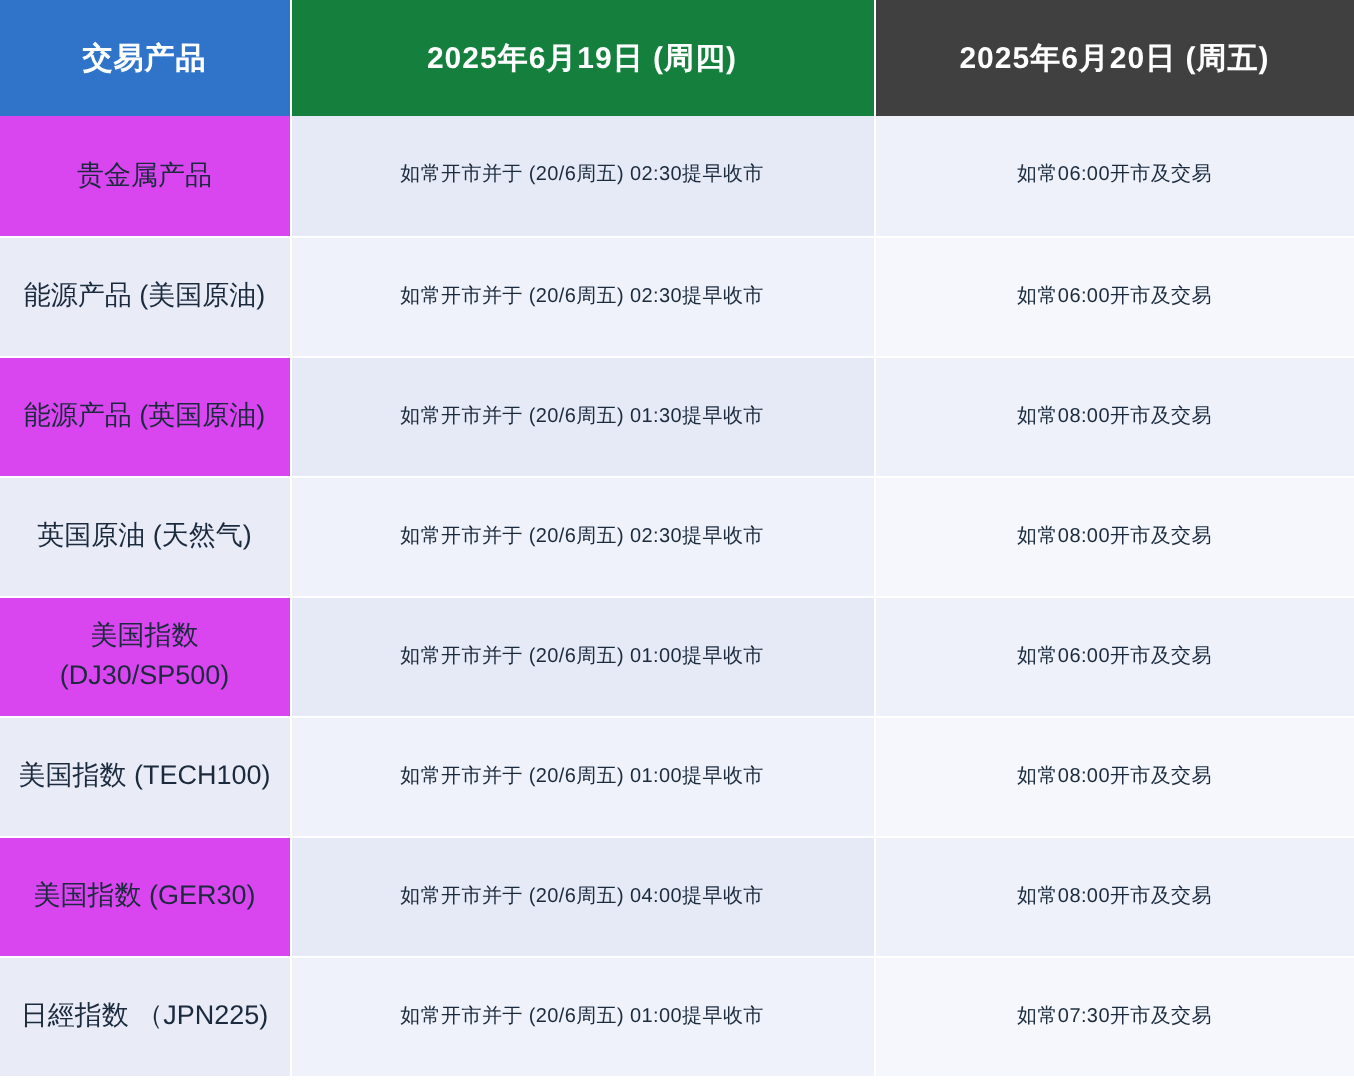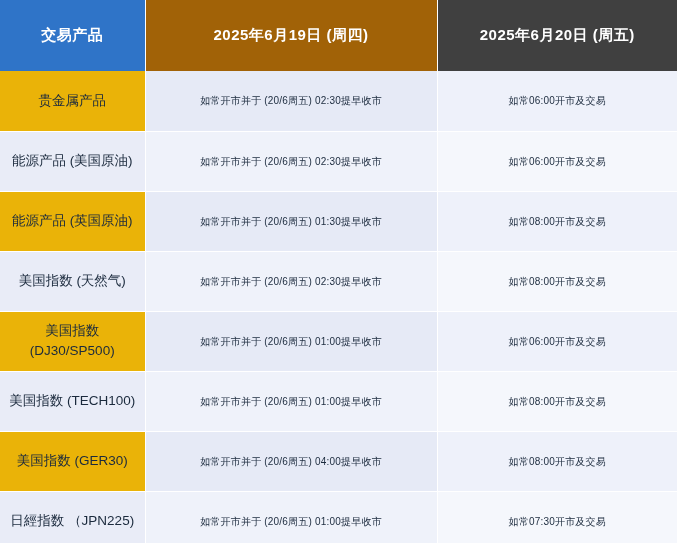--- a/index.html
+++ b/index.html
@@ -25,52 +25,52 @@
   }
   table.schedule col.c0 { width: 145px; }
   table.schedule col.c1 { width: 292px; }
   table.schedule col.c2 { width: 240px; }
 
   thead th {
     color: #ffffff;
     font-size: 15px;
     font-weight: bold;
     text-align: center;
-    height: 71px;
+    height: 58px;
     padding: 16px 6px;
     box-sizing: border-box;
     border-right: 1px solid #ffffff;
     letter-spacing: 0.5px;
   }
   thead th.h0 {
     background: #2f74c8;
   }
   thead th.h1 {
-    background: #a16207;
+    background: #15803d;
   }
   thead th.h2 {
     background: #404040;
     border-right: none;
   }
 
   tbody td {
     height: 60px;
     font-size: 13.5px;
     color: #1b2a3d;
     text-align: center;
     vertical-align: middle;
     padding: 4px 8px;
     box-sizing: border-box;
     border-right: 1px solid #ffffff;
     border-bottom: 1px solid #ffffff;
     line-height: 1.5;
   }
   tbody td:last-child { border-right: none; }
 
-  tbody tr.odd td.col0 { background: #eab308; }
+  tbody tr.odd td.col0 { background: #d946ef; }
   tbody tr.odd td.col1 { background: #e6eaf6; }
   tbody tr.odd td.col2 { background: #eef1fa; }
 
   tbody tr.even td.col0 { background: #e9ecf7; }
   tbody tr.even td.col1 { background: #eff2fa; }
   tbody tr.even td.col2 { background: #f5f7fc; }
 
   tbody td.col1, tbody td.col2 {
     font-size: 10px;
     letter-spacing: 0.2px;
@@ -106,21 +106,21 @@
         <td class="col0">能源产品 (美国原油)</td>
         <td class="col1">如常开市并于 (20/6周五) 02:30提早收市</td>
         <td class="col2">如常06:00开市及交易</td>
       </tr>
       <tr class="odd">
         <td class="col0">能源产品 (英国原油)</td>
         <td class="col1">如常开市并于 (20/6周五) 01:30提早收市</td>
         <td class="col2">如常08:00开市及交易</td>
       </tr>
       <tr class="even">
-        <td class="col0">美国指数 (天然气)</td>
+        <td class="col0">英国原油 (天然气)</td>
         <td class="col1">如常开市并于 (20/6周五) 02:30提早收市</td>
         <td class="col2">如常08:00开市及交易</td>
       </tr>
       <tr class="odd">
         <td class="col0">美国指数 (DJ30/SP500)</td>
         <td class="col1">如常开市并于 (20/6周五) 01:00提早收市</td>
         <td class="col2">如常06:00开市及交易</td>
       </tr>
       <tr class="even">
         <td class="col0">美国指数 (TECH100)</td>

